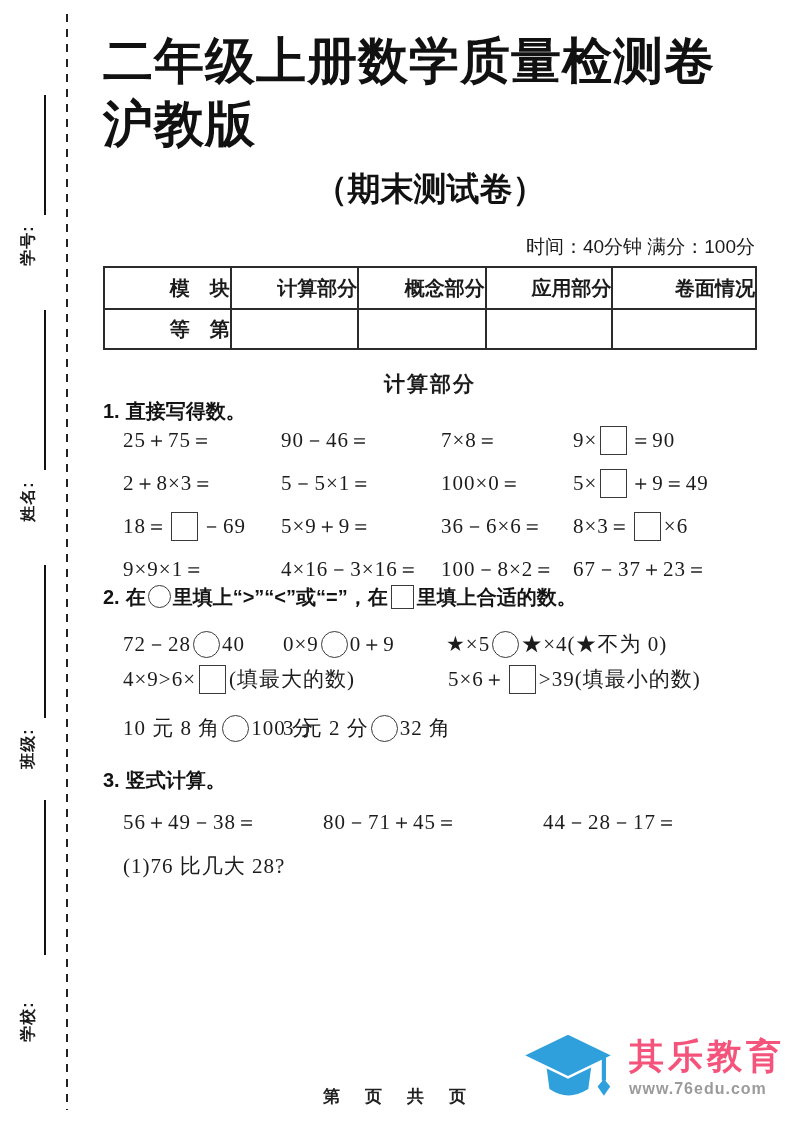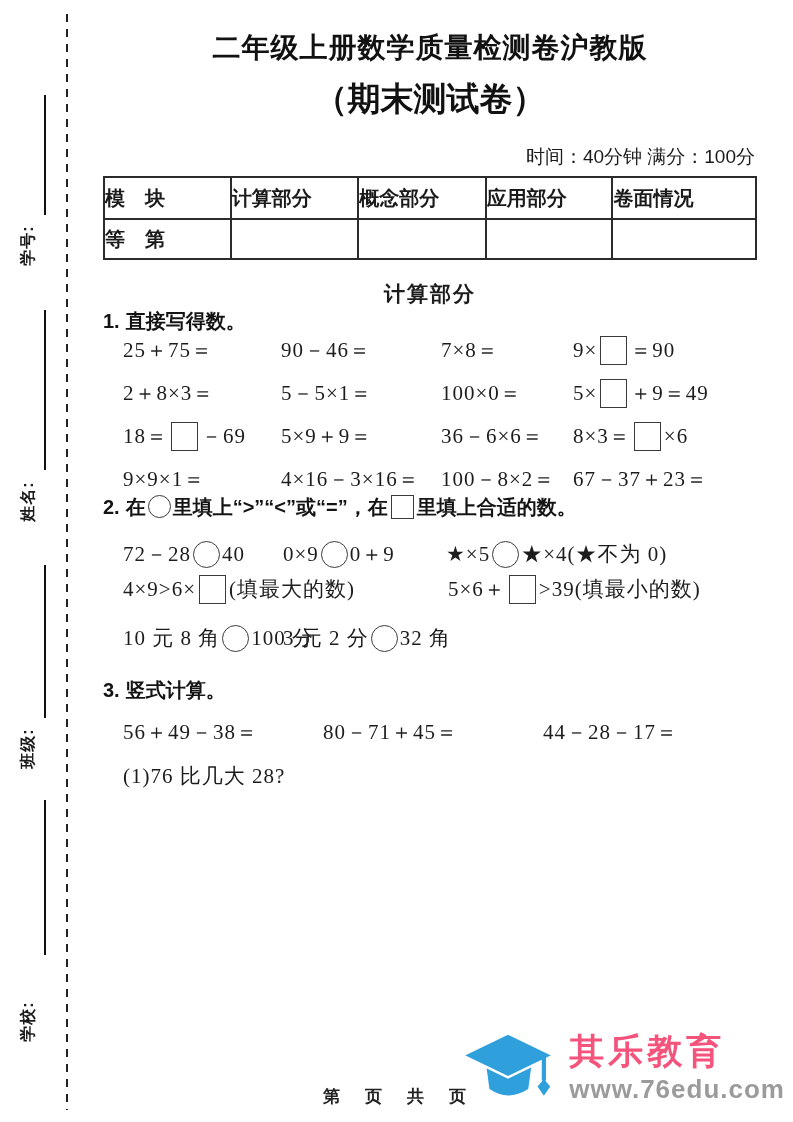--- a/index.html
+++ b/index.html
@@ -24,29 +24,29 @@
     display:flex; align-items:center; justify-content:center;
   }
   .margin-label span {
     display:inline-block; transform:rotate(-90deg); white-space:nowrap;
     font-size:16px; font-weight:bold; color:#1a1a1a; letter-spacing:1px;
   }
   .ml-1 { top:216px; } .ml-2 { top:472px; } .ml-3 { top:719px; } .ml-4 { top:992px; }
   
   .content { position:absolute; left:103px; top:30px; width:654px; }
   .title {
-    text-align:center; font-size:28px; font-weight:bold; letter-spacing:1px;
+    font-size:50px; font-weight:bold; letter-spacing:1px;
     color:#111; line-height:1.25;
   }
   .subtitle { text-align:center; font-size:33px; font-weight:bold; color:#111; margin-top:12px; }
   .meta { text-align:right; font-size:19px; font-weight:500; color:#1a1a1a; margin-top:22px; padding-right:2px; }
   
   table.score { width:100%; border-collapse:collapse; margin-top:6px; }
   table.score td {
-    border:2px solid #2b2b2b; text-align:left; font-size:20px;
+    border:2px solid #2b2b2b; text-align:right; font-size:20px;
     font-weight:600; color:#1b1b1b; height:42px;
   }
   table.score tr:last-child td { height:40px; }
   .section-title { text-align:center; font-size:21px; font-weight:bold; margin-top:20px; letter-spacing:2px; }
   
   .q-label { font-size:20px; font-weight:bold; color:#141414; }
   .q-label .q-no { margin-right:6px; }
   .eq {
     font-family:"Liberation Serif","DejaVu Serif",serif;
     font-size:21px; color:#1c1c1c; letter-spacing:1px; white-space:nowrap;
@@ -72,21 +72,21 @@
   .q-label .shape-circle { width:23px; height:23px; vertical-align:-4px; }
   
   .page-footer {
     position:absolute; left:0; right:0; bottom:14px; text-align:center;
     font-size:17px; font-weight:bold; letter-spacing:4px; color:#222;
   }
   
   .logo { position:absolute; right:8px; bottom:16px; display:flex; align-items:center; gap:10px; }
   .logo-text { display:flex; flex-direction:column; align-items:flex-start; line-height:1.05; }
   .logo-name { font-size:35px; font-weight:bold; letter-spacing:4px; }
-  .logo-url { font-size:26px; font-weight:bold; letter-spacing:1px; margin-top:6px; }
+  .logo-url { font-size:16px; font-weight:bold; letter-spacing:1px; margin-top:6px; }
 </style>
 </head>
 <body>
 
 <div class="page">
 
   <div class="fold-dash"></div>
 
   <div class="fill-line fl-1"></div>
   <div class="margin-label ml-1">

